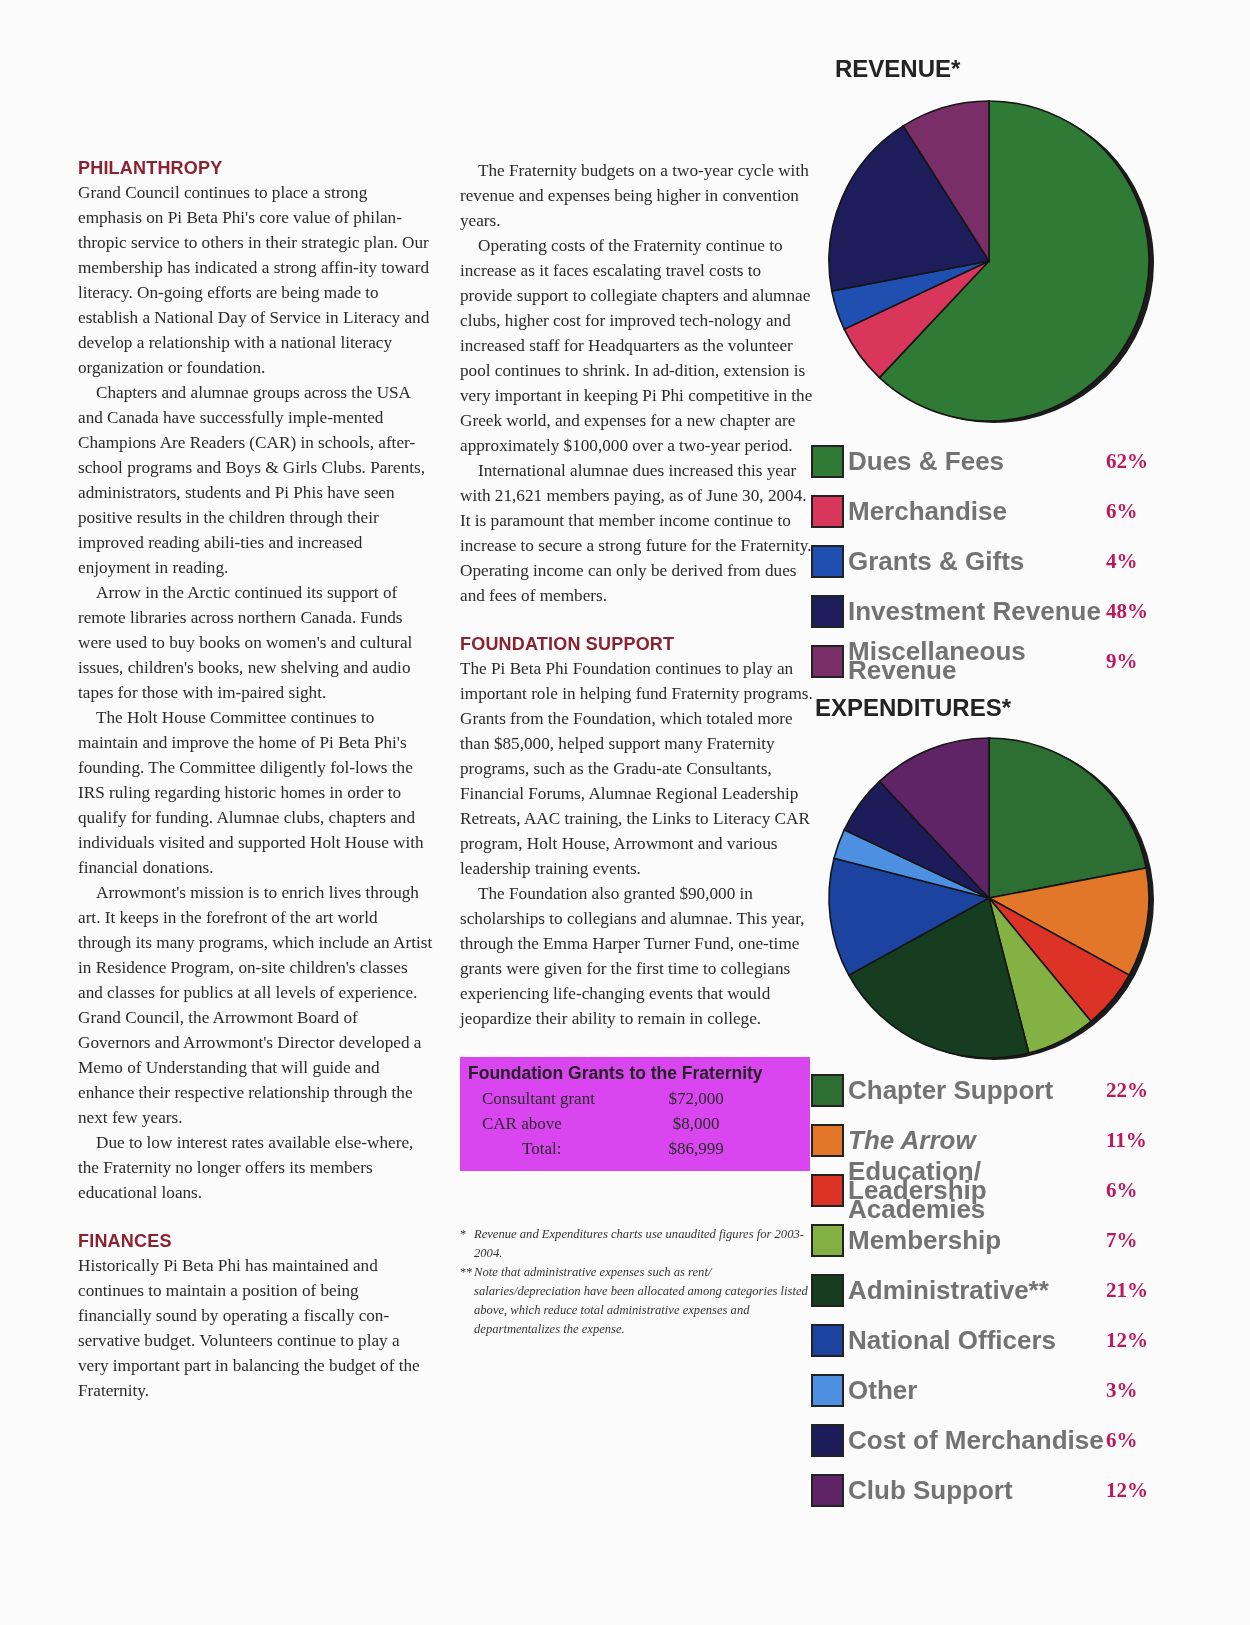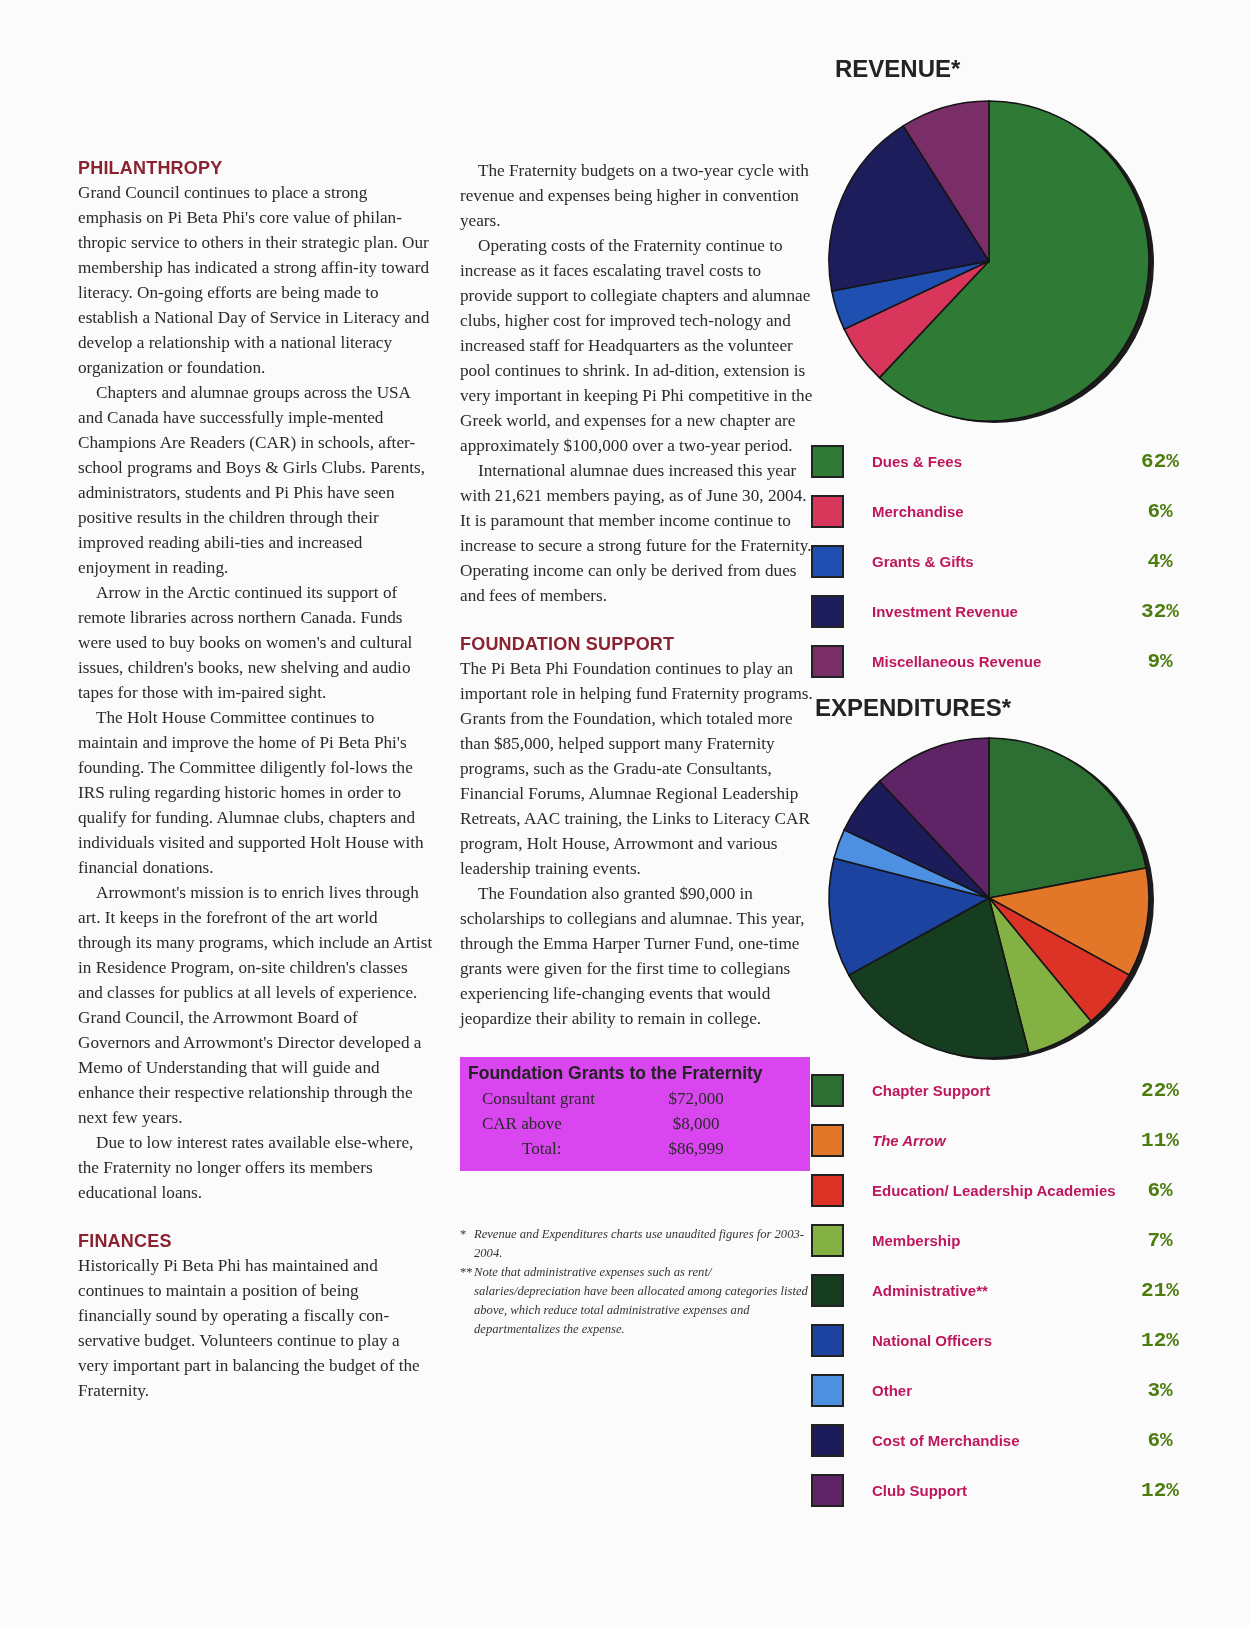--- a/index.html
+++ b/index.html
@@ -39,23 +39,23 @@
   .note { display: flex; }
   .note .mark { width: 14px; font-style: normal; flex: none; }
   .chart-title {
     font-family: "Liberation Sans", sans-serif; font-weight: bold;
     font-size: 24px; color: #232323; margin: 0;
   }
   .pie-wrap { position: relative; width: 345px; height: 345px; }
   .legend { margin-left: 0; }
   .leg-row { display: flex; align-items: center; height: 50px; }
   .swatch { width: 33px; height: 33px; border: 2px solid #222; box-sizing: border-box; flex: none; }
-  .leg-label { font-family: "Liberation Sans", sans-serif; font-weight: bold; font-size: 15px; color: #be185d; margin-left: 28px; width: 258px; line-height: 19px; }
+  .leg-label { font-family: "Liberation Sans", sans-serif; font-weight: bold; font-size: 26px; color: #737373; margin-left: 4px; width: 258px; line-height: 19px; }
   .leg-label.italic { font-style: italic; }
-  .leg-pct { font-family: Liberation Mono, monospace; font-weight: bold; font-size: 21px; color: #4d7c0f; width: 60px; text-align: center; }
+  .leg-pct { font-family: Liberation Serif, serif; font-weight: bold; font-size: 21px; color: #be185d; width: 60px; text-align: left; }
 </style>
 </head>
 <body>
 
 <div class="col col-left">
   <h2 class="sec">PHILANTHROPY</h2>
   <p class="body noindent">Grand Council continues to place a strong emphasis on Pi Beta Phi's core value of philan-thropic service to others in their strategic plan. Our membership has indicated a strong affin-ity toward literacy. On-going efforts are being made to establish a National Day of Service in Literacy and develop a relationship with a national literacy organization or foundation.</p>
   <p class="body">Chapters and alumnae groups across the USA and Canada have successfully imple-mented Champions Are Readers (CAR) in schools, after-school programs and Boys &amp; Girls Clubs. Parents, administrators, students and Pi Phis have seen positive results in the children through their improved reading abili-ties and increased enjoyment in reading.</p>
   <p class="body">Arrow in the Arctic continued its support of remote libraries across northern Canada. Funds were used to buy books on women's and cultural issues, children's books, new shelving and audio tapes for those with im-paired sight.</p>
   <p class="body">The Holt House Committee continues to maintain and improve the home of Pi Beta Phi's founding. The Committee diligently fol-lows the IRS ruling regarding historic homes in order to qualify for funding. Alumnae clubs, chapters and individuals visited and supported Holt House with financial donations.</p>
@@ -128,21 +128,21 @@
           <span class="leg-pct">6%</span>
         </div>
         <div class="leg-row">
           <span class="swatch" style="background: rgb(31, 79, 176);"></span>
           <span class="leg-label">Grants &amp; Gifts</span>
           <span class="leg-pct">4%</span>
         </div>
         <div class="leg-row">
           <span class="swatch" style="background: rgb(29, 29, 92);"></span>
           <span class="leg-label">Investment Revenue</span>
-          <span class="leg-pct">32%</span>
+          <span class="leg-pct">48%</span>
         </div>
         <div class="leg-row">
           <span class="swatch" style="background: rgb(122, 46, 104);"></span>
           <span class="leg-label">Miscellaneous Revenue</span>
           <span class="leg-pct">9%</span>
         </div>
       </div>
   </div>
   <div style="margin-top:8px;">
     <h1 class="chart-title" style="margin-left:-20px;">EXPENDITURES*</h1>

